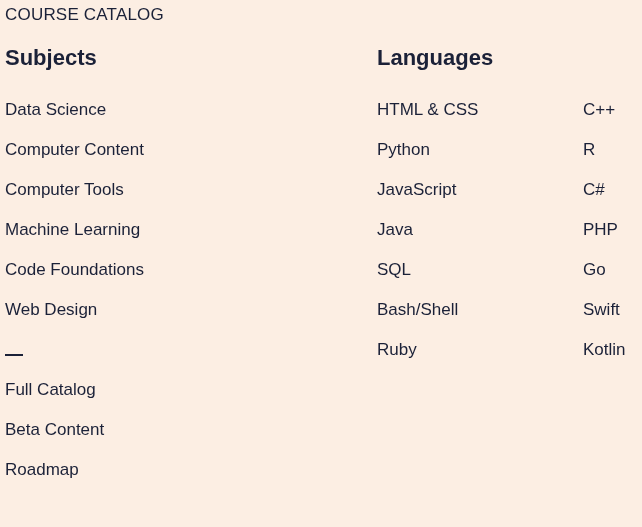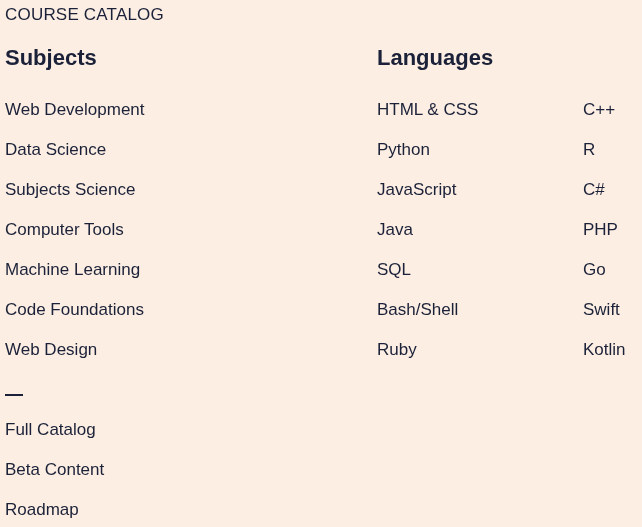--- a/index.html
+++ b/index.html
@@ -98,23 +98,22 @@
 
 <div class="catalog-panel">
 
   <div class="panel-title">COURSE CATALOG</div>
 
   <div class="columns">
 
     <div class="col col-subjects">
       <div class="col-heading">Subjects</div>
       <ul class="list">
-          <li class="list-item">Web Development</li>
           <li class="list-item">Data Science</li>
-          <li class="list-item">Subjects Science</li>
+          <li class="list-item">Computer Content</li>
           <li class="list-item">Computer Tools</li>
           <li class="list-item">Machine Learning</li>
           <li class="list-item">Code Foundations</li>
           <li class="list-item">Web Design</li>
           <li class="list-item is-divider"><span class="divider-dash"></span></li>
           <li class="list-item">Full Catalog</li>
           <li class="list-item">Beta Content</li>
           <li class="list-item">Roadmap</li>
         </ul>
     </div>

